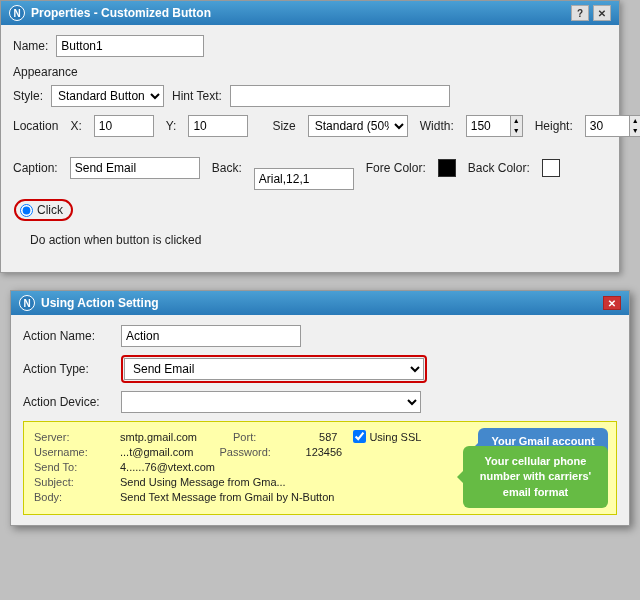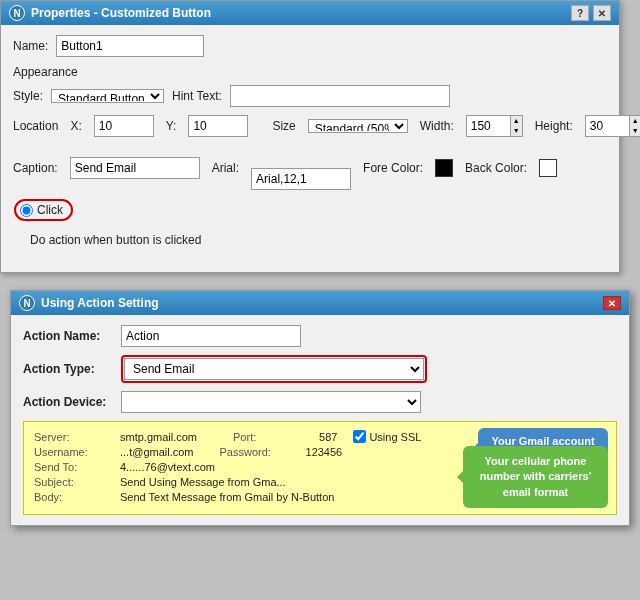--- a/index.html
+++ b/index.html
@@ -78,21 +78,21 @@
       height: 22px;
     }
     .wide-input { width: 148px; }
     .small-input { width: 60px; }
 
     select.dropdown {
       border: 1px solid #999;
       background: white;
       padding: 1px 2px;
       font-size: 12px;
-      height: 14px;
+      height: 22px;
     }
 
     
     .section-group {
       margin-bottom: 8px;
     }
 
     .location-size-row {
       display: flex;
       align-items: center;
@@ -223,21 +223,20 @@
       display: flex;
       align-items: center;
       gap: 8px;
       margin-bottom: 8px;
     }
     .action-label {
       width: 90px;
       font-size: 12px;
       color: #222;
       flex-shrink: 0;
-      font-weight: bold;
     }
     .action-text-input {
       border: 1px solid #999;
       background: white;
       padding: 2px 4px;
       font-size: 12px;
       height: 22px;
       width: 180px;
     }
     .action-type-wrap {
@@ -399,21 +398,21 @@
           <div class="spinner-arrows">
             <button class="spinner-arrow">▲</button>
             <button class="spinner-arrow">▼</button>
           </div>
         </div>
       </div>
 
       <div class="caption-font-row">
         <span class="label">Caption:</span>
         <input type="text" class="text-input" style="width: 130px;" value="Send Email">
-        <span class="label">Arial:</span>
+        <span class="label">Back:</span>
         <input type="text" class="text-input" style="width: 100px; margin-top: 23px;" value="Arial,12,1">
         <span class="label">Fore Color:</span>
         <span class="color-box color-black"></span>
         <span class="label">Back Color:</span>
         <span class="color-box color-white"></span>
       </div>
     </div>
 
     <div class="click-section">
       <div class="radio-row">

